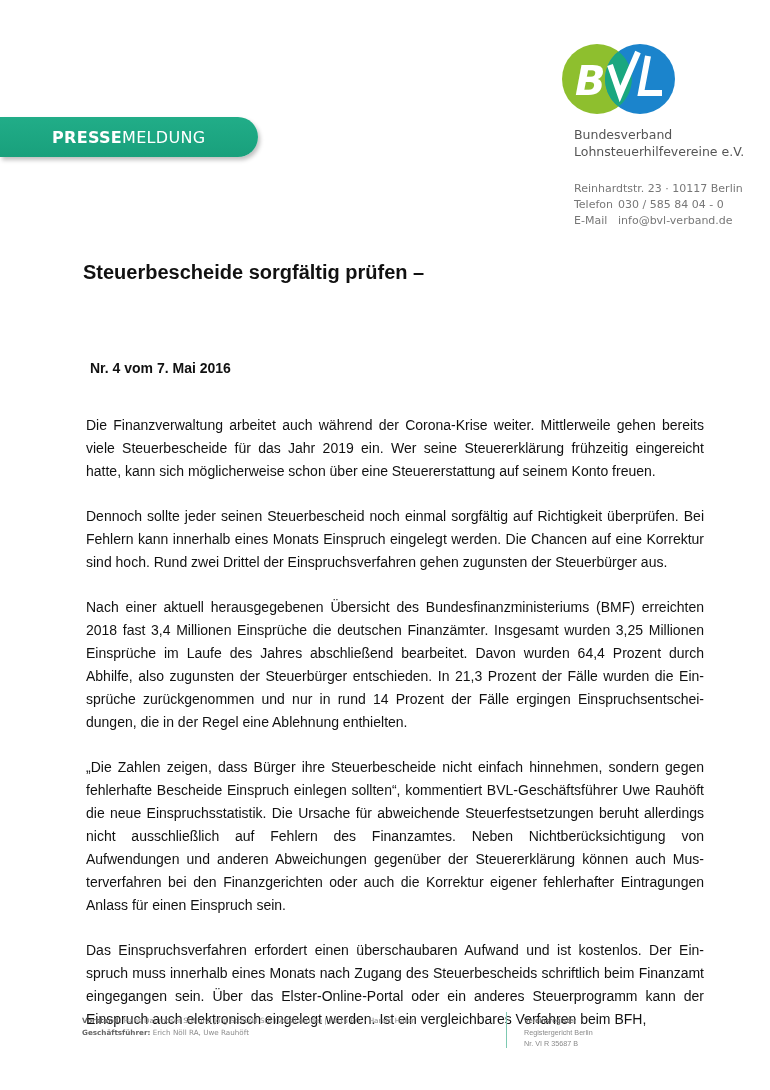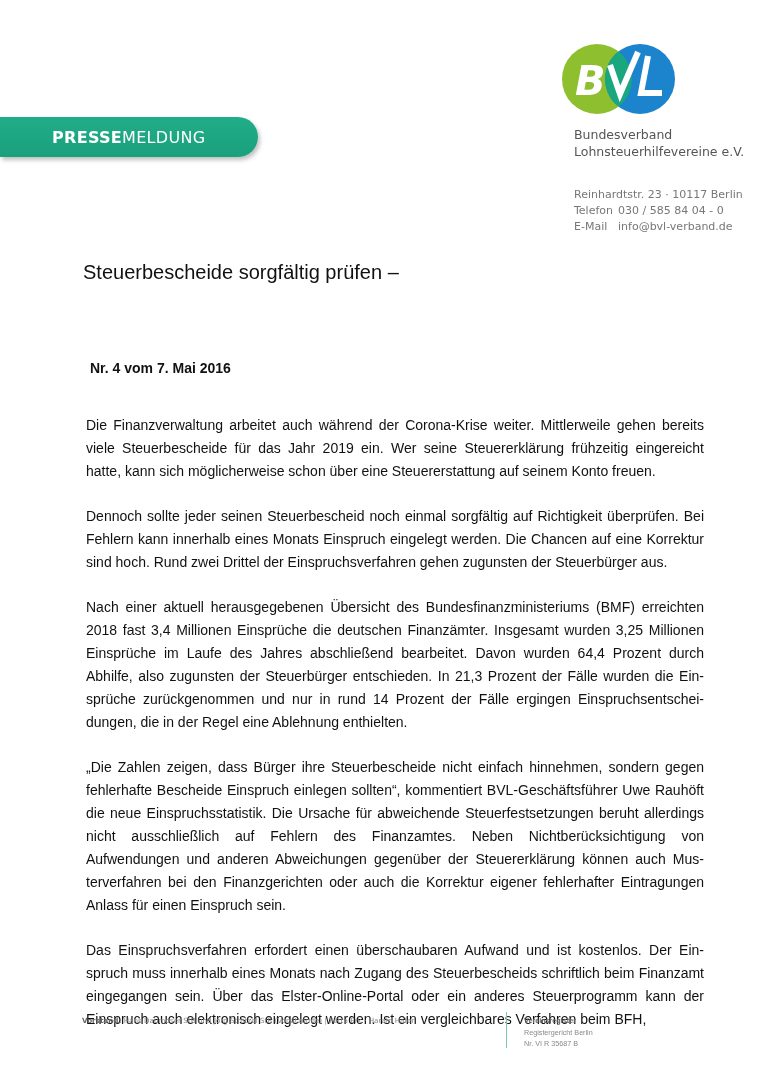--- a/index.html
+++ b/index.html
@@ -12,24 +12,24 @@
     box-shadow: 2px 3px 4px rgba(0,0,0,0.25);
     display: flex; align-items: center;
   }
   .banner-text { margin-left: 52px; font-family: "DejaVu Sans", sans-serif; font-size: 16px; color: #fff; letter-spacing: 0.3px; }
   .banner-text .bold { font-weight: bold; }
   .banner-text .light { font-weight: normal; text-align: right; }
 
   .logo { position: absolute; left: 562px; top: 42px; width: 114px; height: 74px; }
 
   .org { position: absolute; left: 574px; top: 126px; font-family: "DejaVu Sans", sans-serif; font-size: 12.5px; color: #555; line-height: 17px; }
-  .contact { position: absolute; left: 574px; top: 181px; font-family: "DejaVu Sans", sans-serif; font-size: 11px; color: #777; line-height: 16px; margin-top: 6px; }
+  .contact { position: absolute; left: 574px; top: 181px; font-family: "DejaVu Sans", sans-serif; font-size: 11px; color: #777; line-height: 16px; }
   .contact .lbl { display: inline-block; width: 44px; }
 
-  .title { position: absolute; left: 83px; top: 257px; font-size: 20px; font-weight: normal; line-height: 30px; color: #111; }
+  .title { position: absolute; left: 83px; top: 257px; font-size: 20px; font-weight: bold; line-height: 30px; color: #111; }
   .subtitle { position: absolute; left: 90px; top: 360px; font-size: 14px; font-weight: bold; color: #111; }
 
   .body-text { position: absolute; left: 86px; width: 618px; top: 414px; font-size: 14px; line-height: 23px; text-align: justify; color: #111; }
   .body-text p { margin: 0 0 22px 0; }
 
   .footer-left { position: absolute; left: 82px; top: 1015px; font-family: "DejaVu Sans", sans-serif; font-size: 7.2px; color: #8a8a8a; line-height: 11.5px; white-space: nowrap; }
   .footer-left b { color: #666; text-align: center; }
   .footer-divider { position: absolute; left: 506px; top: 1012px; width: 1px; height: 36px; background: #7cc9b1; }
   .footer-right { position: absolute; left: 524px; top: 1015px; font-family: Liberation Sans, sans-serif; font-size: 7.2px; color: #8a8a8a; line-height: 11.5px; }
   .footer-right b { color: #666; }
@@ -73,20 +73,21 @@
 <div class="body-text">
   <p>Die Finanzverwaltung arbeitet auch während der Corona-Krise weiter. Mittlerweile gehen bereits viele Steuerbescheide für das Jahr 2019 ein. Wer seine Steuererklärung frühzeitig eingereicht hatte, kann sich möglicherweise schon über eine Steuererstattung auf seinem Konto freuen.</p>
   <p>Dennoch sollte jeder seinen Steuerbescheid noch einmal sorgfältig auf Richtigkeit überprüfen. Bei Fehlern kann innerhalb eines Monats Einspruch eingelegt werden. Die Chancen auf eine Korrektur sind hoch. Rund zwei Drittel der Einspruchsverfahren gehen zugunsten der Steuerbür­ger aus.</p>
   <p>Nach einer aktuell herausgegebenen Übersicht des Bundesfinanzministeriums (BMF) erreichten 2018 fast 3,4 Millionen Einsprüche die deutschen Finanzämter. Insgesamt wurden 3,25 Millionen Einsprüche im Laufe des Jahres abschließend bearbeitet. Davon wurden 64,4 Prozent durch Abhilfe, also zugunsten der Steuerbürger entschieden. In 21,3 Prozent der Fälle wurden die Ein­sprüche zurückgenommen und nur in rund 14 Prozent der Fälle ergingen Einspruchsentschei­dungen, die in der Regel eine Ablehnung enthielten.</p>
   <p>„Die Zahlen zeigen, dass Bürger ihre Steuerbescheide nicht einfach hinnehmen, sondern gegen fehlerhafte Bescheide Einspruch einlegen sollten“, kommentiert BVL-Geschäftsführer Uwe Rau­höft die neue Einspruchsstatistik. Die Ursache für abweichende Steuerfestsetzungen beruht al­lerdings nicht ausschließlich auf Fehlern des Finanzamtes. Neben Nichtberücksichtigung von Aufwendungen und anderen Abweichungen gegenüber der Steuererklärung können auch Mus­terverfahren bei den Finanzgerichten oder auch die Korrektur eigener fehlerhafter Eintragungen Anlass für einen Einspruch sein.</p>
   <p>Das Einspruchsverfahren erfordert einen überschaubaren Aufwand und ist kostenlos. Der Ein­spruch muss innerhalb eines Monats nach Zugang des Steuerbescheids schriftlich beim Finanz­amt eingegangen sein. Über das Elster-Online-Portal oder ein anderes Steuerprogramm kann der Einspruch auch elektronisch eingelegt werden. Ist ein vergleichbares Verfahren beim BFH,</p>
 </div>
 
 <div class="footer-left">
   <div><b>Vorstand:</b> <span>Hans Daumoser StB und Jörg Strötzel StB (Vorsitzende)   |   Petra Erk · Harald Hafer</span></div>
+  <div><b>Geschäftsführer:</b> <span>Erich Nöll RA, Uwe Rauhöft</span></div>
 </div>
 
 <div class="footer-divider"></div>
 
 <div class="footer-right">
   <div><b>Vereinsregister</b></div>
   <div>Registergericht Berlin</div>
   <div>Nr. VI R 35687 B</div>
 </div>
 

